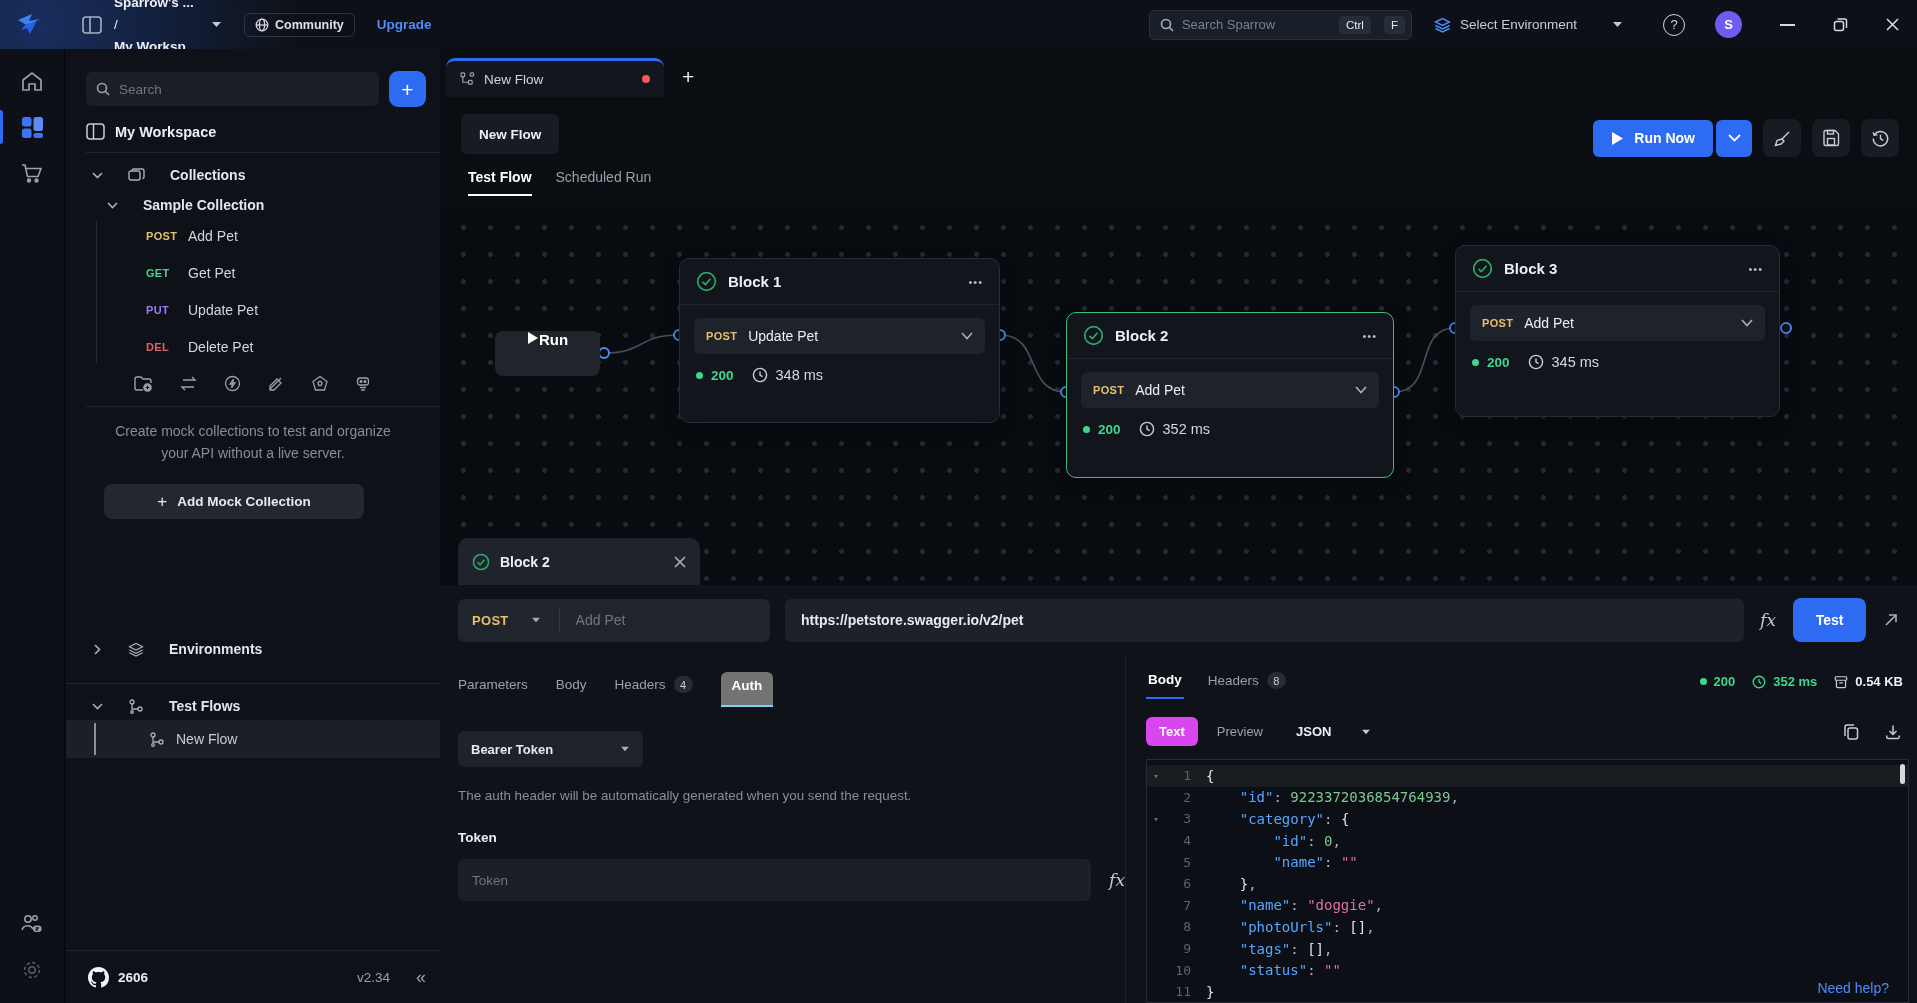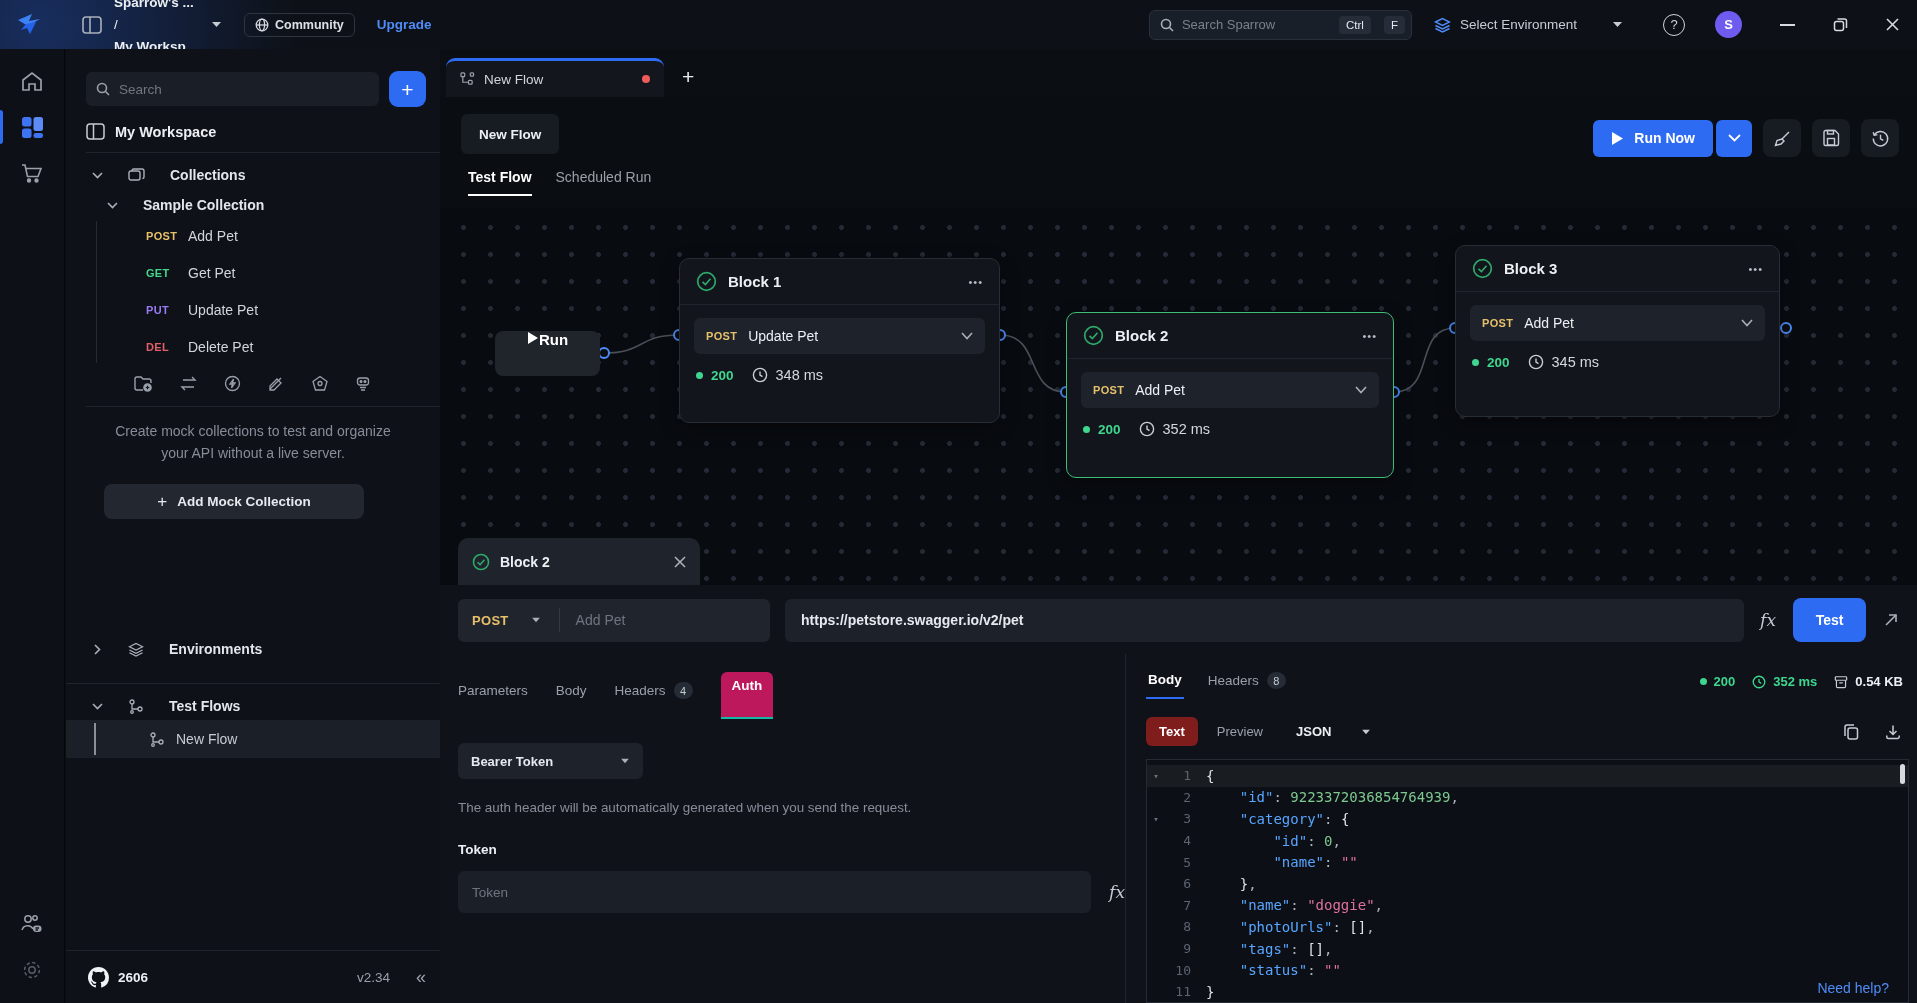--- a/index.html
+++ b/index.html
@@ -156,22 +156,22 @@
   .test-btn { margin-left:17px; width:73px; height:44px; background:var(--accent-blue,#2e6bf3); border:none;
     border-radius:8px; color:#fff; font-size:14px; font-weight:600; cursor:pointer; font-family:inherit; }
   .open-ext { margin-left:17px; color:#aab0ba; cursor:pointer; display:flex; }
   .panel-cols { flex:1; display:flex; padding-left:18px; overflow:hidden; }
   .left-col { width:667px; padding-top:18px; }
   .col-divider { width:1px; background:#1f252e; }
   .right-col { flex:1; display:flex; flex-direction:column; padding:18px 8px 0 20px; }
 
   .rtabs { display:flex; align-items:center; gap:28px; }
   .rtab { font-size:13.5px; color:#9aa0aa; padding-bottom:10px; cursor:pointer; display:flex; align-items:center; }
-  .rtab.active { color:#fff; font-weight:600; border-bottom:2px solid #14b8a6; background:#be185d;
-    border-radius:6px 6px 0 0; padding:6px 11px 24px; }
+  .rtab.active { color:#fff; font-weight:600; border-bottom:2px solid #7dd3fc; background:#737373;
+    border-radius:6px 6px 0 0; padding:6px 11px 12px; }
   .rtab.resp.active { background:transparent; padding:0 2px 10px; border-bottom:2px solid var(--accent-blue,#2e6bf3); }
   .badge { min-width:19px; height:17px; border-radius:9px; background:#262c36; color:#c7ccd4; font-size:11px;
     display:inline-flex; align-items:center; justify-content:center; padding:0 5px; margin-left:8px; }
   .auth-select { margin-top:24px; width:185px; height:36px; background:#1d222b; border-radius:6px; display:flex;
     align-items:center; padding:0 13px; cursor:pointer; }
   .auth-select span { font-size:13px; font-weight:600; color:#e6e9ee; }
   .auth-select .as-caret { margin-left:auto; color:#aab0ba; display:flex; }
   .auth-hint { margin-top:21px; font-size:13.4px; color:#878d98; }
   .token-label { margin-top:27px; font-size:13.5px; font-weight:700; color:#eceff3; }
   .token-row { margin-top:14px; display:flex; align-items:center; gap:18px; }
@@ -179,21 +179,21 @@
   .token-input::placeholder { color:#6f7580; }
 
   .resp-head { display:flex; align-items:flex-start; }
   .metrics { margin-left:auto; display:flex; align-items:center; gap:17px; padding-right:6px; margin-top:2px; }
   .m-item { display:flex; align-items:center; gap:7px; font-size:13px; }
   .m-status { color:var(--success-green,#3fd68f); font-weight:600; }
   .m-time { color:var(--success-green,#3fd68f); font-weight:600; }
   .m-size { color:#eceff3; font-weight:700; }
   .resp-view-row { margin-top:18px; display:flex; align-items:center; }
   .vm { font-size:13px; color:#9aa0aa; cursor:pointer; padding:7px 13px; }
-  .vm.active { background:#7f1d1d; border-radius:6px; color:#fff; font-weight:600; }
+  .vm.active { background:#d946ef; border-radius:6px; color:#fff; font-weight:600; }
   .vm + .vm { margin-left:6px; }
   .fmt { margin-left:20px; display:flex; align-items:center; gap:30px; cursor:pointer; }
   .fmt span { font-size:13px; font-weight:600; color:#eceff3; }
   .fmt .fmt-caret { color:#c7ccd4; display:flex; }
   .rv-icons { margin-left:auto; display:flex; align-items:center; gap:26px; padding-right:8px; color:#c7ccd4; }
   .rv-icons span { cursor:pointer; display:flex; }
 
   .code-editor { flex:1; margin-top:13px; background:#0c0f15; border:1px solid #252b34; position:relative; overflow:hidden; }
   #code-lines { padding-top:5px; }
   .code-line { display:flex; align-items:center; height:21.6px; font-family:"DejaVu Sans Mono", monospace; white-space:pre; }

